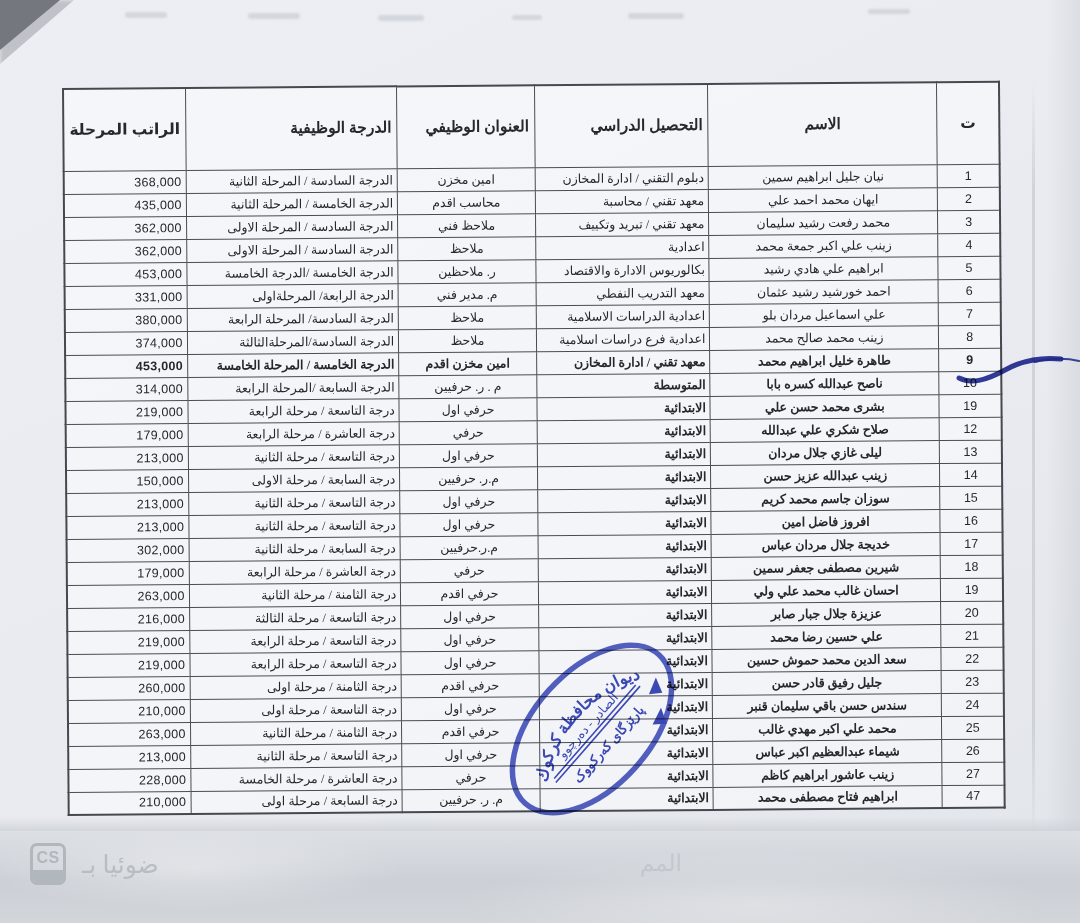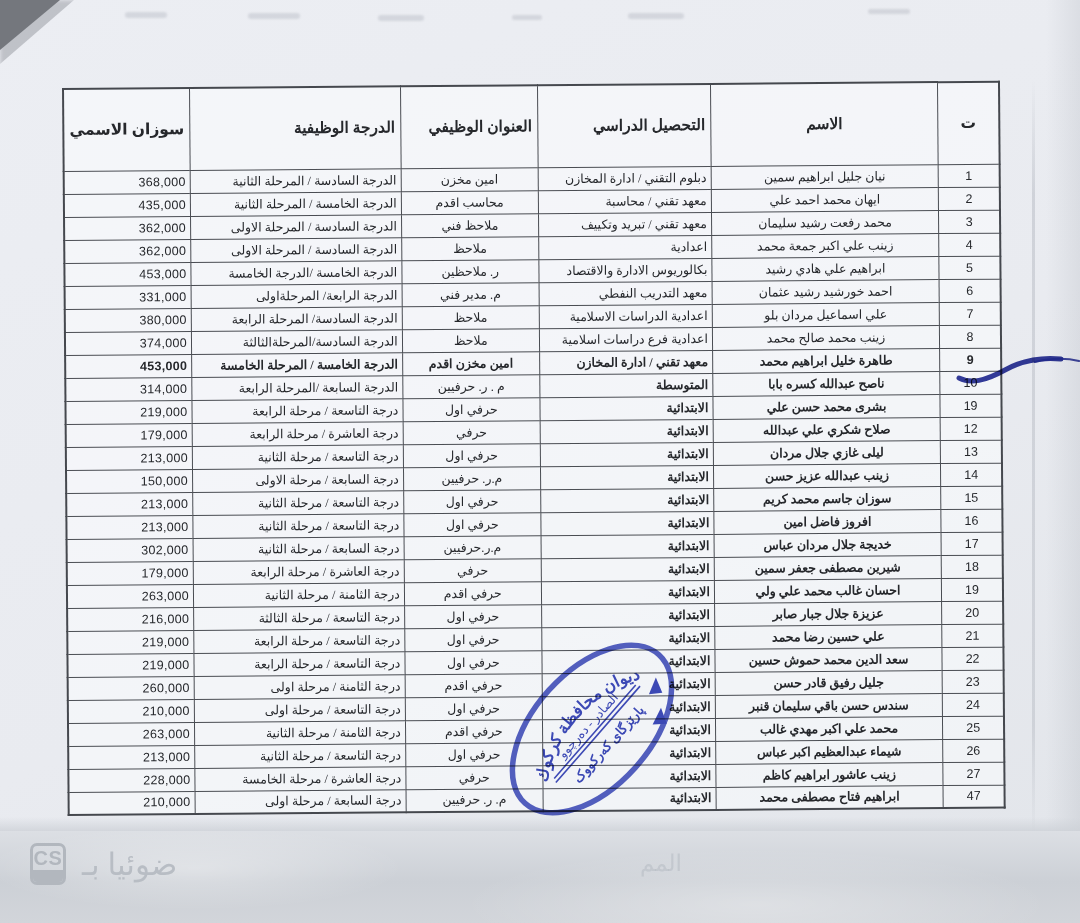--- a/index.html
+++ b/index.html
@@ -95,24 +95,24 @@
     position:absolute; left:30px; top:842px; height:44px;
     display:flex; align-items:center; gap:16px;
     color:#b2b7be;
     font-family:"Liberation Sans","DejaVu Sans",sans-serif;
   }
   .cs-logo {
     width:36px; height:42px; border:3px solid #b2b7be; border-radius:7px;
     display:flex; flex-direction:column; align-items:center; justify-content:flex-start;
     overflow:hidden;
   }
-  .cs-logo .cs-letters { font-size:20px; font-weight:bold; line-height:24px; letter-spacing:0.5px; }
+  .cs-logo .cs-letters { font-size:16px; font-weight:bold; line-height:24px; letter-spacing:0.5px; }
   .cs-logo .cs-bar { width:100%; height:12px; background:#b2b7be; margin-top:auto; }
   .wm-brand { font-size:31px; letter-spacing:0.5px; color:#b5bac1; }
-  .wm-arabic { font-size:31px; color:#b8bdc4; font-family:"Liberation Serif","DejaVu Serif",serif; }
+  .wm-arabic { font-size:25px; color:#b8bdc4; font-family:"Liberation Serif","DejaVu Serif",serif; }
   .wm-faint {
     position:absolute; left:640px; top:850px; font-size:23px;
     color:rgba(178,183,191,0.5);
     font-family:"Liberation Serif","DejaVu Serif",serif;
   }
 </style>
 </head>
 <body>
 
 <div class="corner-shadow-soft"></div>
@@ -137,21 +137,21 @@
         <col style="width:212px">
         <col style="width:121px">
     </colgroup>
     <thead>
       <tr>
         <th class="c-no">ت</th>
         <th class="c-name">الاسم</th>
         <th class="c-edu">التحصيل الدراسي</th>
         <th class="c-title">العنوان الوظيفي</th>
         <th class="c-grade">الدرجة الوظيفية</th>
-        <th class="c-salary">سوزان الاسمي</th>
+        <th class="c-salary">الراتب المرحلة</th>
       </tr>
     </thead>
     <tbody id="rows-body">
         <tr class="em-none">
     <td class="c-no">1</td>
     <td class="c-name">نيان جليل ابراهيم سمين</td>
     <td class="c-edu">دبلوم التقني / ادارة المخازن</td>
     <td class="c-title">امين مخزن</td>
     <td class="c-grade">الدرجة السادسة / المرحلة الثانية</td>
     <td class="c-salary">368,000</td>

